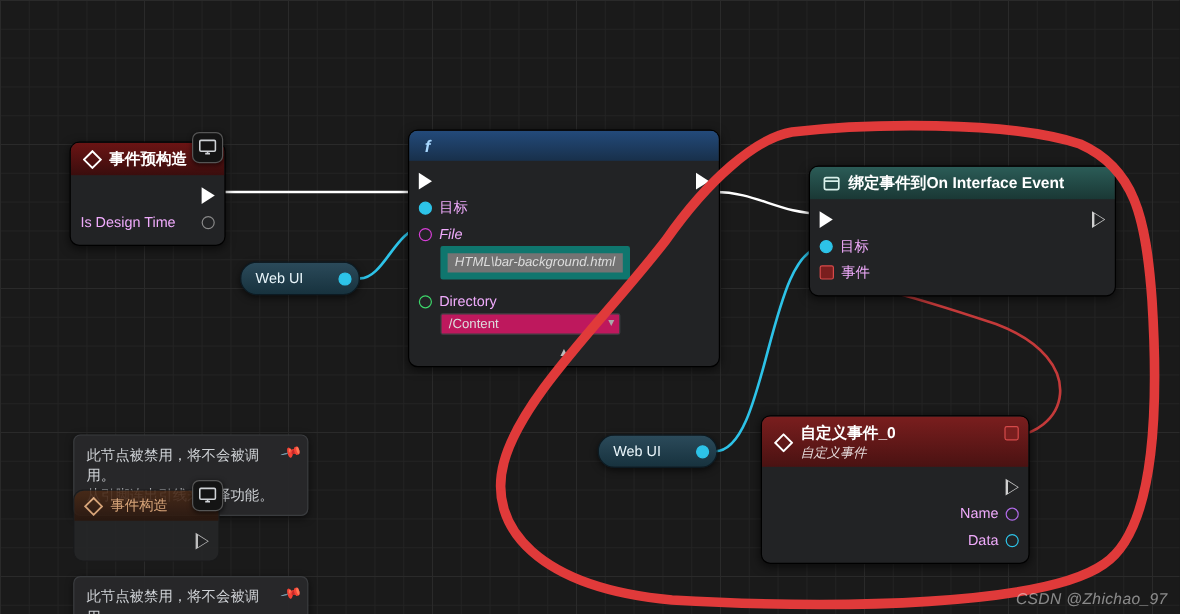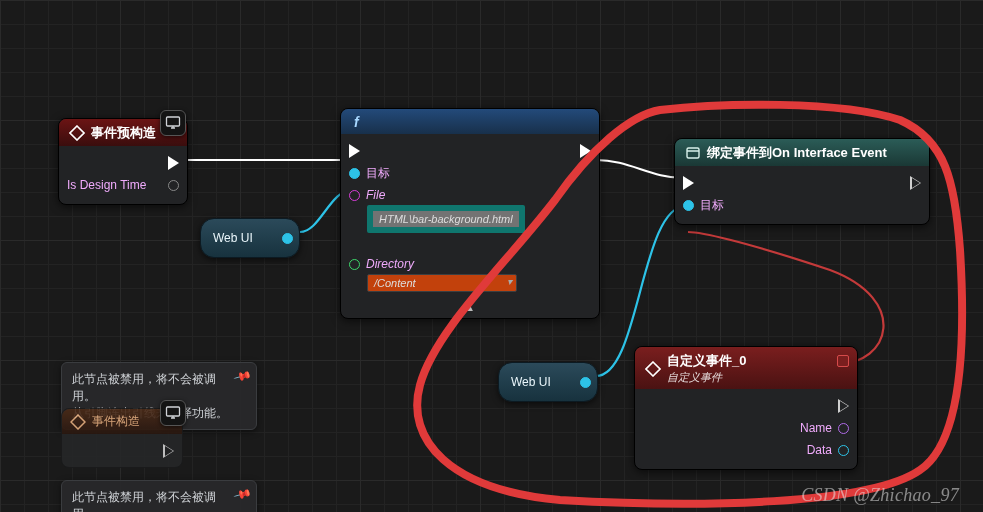--- a/index.html
+++ b/index.html
@@ -60,42 +60,42 @@
   .exec { width:0; height:0; border-top:7px solid transparent; border-bottom:7px solid transparent; border-left:11px solid #fff; flex:0 0 auto; }
   .exec.hollow { border-left-color:transparent; position:relative; }
   .exec.hollow::before { content:""; position:absolute; left:-11px; top:-7px; width:0; height:0;
     border-top:7px solid transparent; border-bottom:7px solid transparent; border-left:11px solid #d0d0d0; }
   .exec.hollow::after { content:""; position:absolute; left:-9px; top:-5px; width:0; height:0;
     border-top:5px solid transparent; border-bottom:5px solid transparent; border-left:8px solid #222325; }
 
   .label { color:#f0abfc; }
 
   .input-box { background:#737373; border:6px solid #0f766e; color:#ddd; padding:2px 6px; font-size:11px; border-radius:2px; min-width:150px; }
-  .select-box { background:#c2410c; border:1px solid #3c3f42; color:#ddd; padding:2px 18px 2px 6px; font-size:11px; border-radius:2px; min-width:150px; position:relative; }
+  .select-box { background:#be185d; border:1px solid #3c3f42; color:#ddd; padding:2px 18px 2px 6px; font-size:11px; border-radius:2px; min-width:150px; position:relative; }
   .select-box::after { content:"▾"; position:absolute; right:4px; top:1px; color:#aaa; font-size:10px; }
 
   .chevron { text-align:center; color:#bbb; font-size:10px; padding:2px 0 5px 0; }
 
   
-  .pill { position:absolute; height:40px; border-radius:14px; background:linear-gradient(180deg,#2b4a5a,#17323e); border:1px solid #0c1a22; display:flex; align-items:center; color:#eaf6fb; padding:0 6px 0 12px; gap:6px; font-size:12px; box-shadow:0 2px 6px rgba(0,0,0,.6); }
+  .pill { position:absolute; height:28px; border-radius:14px; background:linear-gradient(180deg,#2b4a5a,#17323e); border:1px solid #0c1a22; display:flex; align-items:center; color:#eaf6fb; padding:0 6px 0 12px; gap:6px; font-size:12px; box-shadow:0 2px 6px rgba(0,0,0,.6); }
   .pill .out { width:11px; height:11px; border-radius:50%; background:#2dc3e8; border:1.5px solid #2dc3e8; }
 
   
   .note { position:absolute; background:rgba(40,40,42,.92); border:1px solid #3a3c3f; border-radius:6px; padding:8px 26px 8px 10px; color:#cfd2d6; font-size:12px; line-height:1.4; box-shadow:0 2px 6px rgba(0,0,0,.5); }
   .note .pin-icon { position:absolute; right:6px; top:6px; color:#8a8d91; font-size:12px; transform:rotate(30deg); }
 
   .ghost-node { position:absolute; background:#262728; border:1px solid #1a1b1c; border-radius:8px; opacity:.9; }
   .ghost-hdr { padding:4px 8px; display:flex; align-items:center; gap:6px; color:#cfa; font-size:12px; background:linear-gradient(180deg,#4a2a17,#2a1810); border-radius:8px 8px 0 0; color:#e8b080; }
 
   .badge { position:absolute; width:26px; height:26px; border-radius:6px; background:#141414; border:1px solid #555; display:flex; align-items:center; justify-content:center; box-shadow:0 1px 4px rgba(0,0,0,.6); }
   .badge svg { width:16px; height:16px; }
 
   .ftr-icon { display:inline-flex; align-items:center; justify-content:center; width:16px; height:16px; }
 
-  .watermark { position:absolute; right:24px; bottom:6px; color:rgba(230,230,230,.55); font-size:18px; font-style:italic; letter-spacing:.3px;font-family:Liberation Serif, serif; }
+  .watermark { position:absolute; right:10px; bottom:6px; color:rgba(230,230,230,.55); font-size:13px; font-style:italic; letter-spacing:.3px; }
 
   svg.annot { position:absolute; inset:0; pointer-events:none; }
 </style>
 </head>
 <body>
 
 <div class="grid"></div>
 
 <svg class="wires" width="983" height="512">
 
@@ -160,21 +160,21 @@
       <span class="pin cyan"></span>
       <span class="label">目标</span>
     </div>
     <div class="row" style="align-items:flex-start; flex-direction:column; gap:3px; margin-top:4px;font-style:italic;">
       <div style="display:flex; align-items:center; gap:6px;">
         <span class="pin magenta"></span>
         <span class="label">File</span>
       </div>
       <div class="input-box" style="margin-left:18px;">HTML\bar-background.html</div>
     </div>
-    <div class="row" style="align-items:flex-start; flex-direction:column; gap:3px; margin-top:24px;font-style:italic;">
+    <div class="row" style="align-items:flex-start; flex-direction:column; gap:3px; margin-top:11px;">
       <div style="display:flex; align-items:center; gap:6px;">
         <span class="pin green"></span>
         <span class="label">Directory</span>
       </div>
       <div class="select-box" style="margin-left:18px;">/Content</div>
     </div>
   </div>
   <div class="chevron">▲</div>
 </div>
 
@@ -189,20 +189,24 @@
     <span>绑定事件到On Interface Event</span>
   </div>
   <div class="body">
     <div class="row" style="justify-content:space-between;">
       <span class="exec"></span>
       <span class="exec hollow"></span>
     </div>
     <div class="row">
       <span class="pin cyan"></span>
       <span class="label">目标</span>
+    </div>
+    <div class="row">
+      <span class="pin red-sq"></span>
+      <span class="label">事件</span>
     </div>
   </div>
 </div>
 
 <div class="pill" style="left:498px; top:362px; width:100px;">
   <span>Web UI</span>
   <span style="flex:1"></span>
   <span class="out"></span>
 </div>
 

